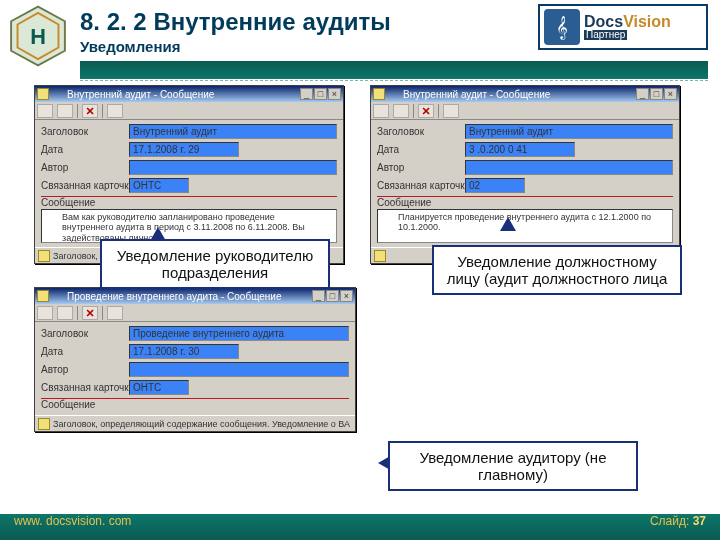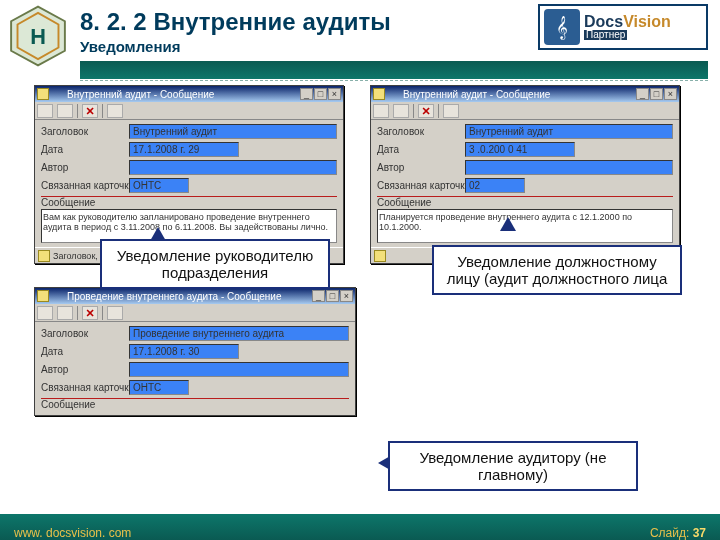--- a/index.html
+++ b/index.html
@@ -34,29 +34,29 @@
   .toolbar { height: 18px; background:#d4d0c8; border-bottom:1px solid #888; display:flex; align-items:center; padding:0 2px; gap:4px; }
   .toolbar .btn { width:16px; height:14px; border:1px solid #aaa; background:#e8e4dc; }
   .toolbar .sep { width:1px; height:14px; background:#888; }
   .toolbar .xred { color:#b00; font-weight:bold; text-align:center; line-height:12px; font-size:11px;}
 
   .form { padding: 4px 6px; }
   .row { display:flex; align-items:center; margin-bottom: 3px; }
   .row .lbl { width: 88px; color:#333; font-size:10px; white-space:nowrap; overflow:hidden;}
   .row .val { flex:1; height:15px; background:#3b82f6; border:1px inset #888; padding:0 3px; line-height:13px; font-size:10px; color:#333; white-space:nowrap; overflow:hidden;}
   .section { border-top:1px solid #b91c1c; margin:3px 0 1px; padding-top:0; font-size:10px; color:#333; }
-  .body { background:#fff; border:1px inset #888; height:34px; padding:2px 1px; font-size:9px; color:#333; overflow:hidden; line-height:1.15;}
+  .body { background:#fff; border:1px inset #888; height:34px; padding:2px 20px; font-size:9px; color:#333; overflow:hidden; line-height:1.15;}
 
   .status { height:16px; border-top:1px solid #fff; background:#d4d0c8; display:flex; align-items:center; padding:0 3px; gap:3px; font-size:9px; color:#333;}
   .status .sicon{ width:12px; height:12px; background:#f3e07a; border:1px solid #9a8a20;}
 
   .callout { position:absolute; background:#fff; border:2px solid #1a2f7a; padding:6px 10px; text-align:center; font-size:15px; color:#111; z-index:50; }
   .pointer { position:absolute; width:0; height:0; z-index:49; }
 
-  .footer { position:absolute; left:0; right:0; bottom:0; height:26px; background: linear-gradient(#0d766a,#0a5a52); color:#e8c04a; display:flex; align-items:flex-end; justify-content:space-between; padding: 0 14px; font-size:12px; }
+  .footer { position:absolute; left:0; right:0; bottom:0; height:26px; background: linear-gradient(#0d766a,#0a5a52); color:#e8c04a; display:flex; align-items:flex-start; justify-content:space-between; padding: 0 14px; font-size:12px; }
   .footer .r b{ color:#f7da6a; }
 </style>
 </head>
 <body>
 
 <div class="header">
   <div class="hex-logo">
     <svg viewBox="0 0 100 100">
         <polygon points="50,4 92,27 92,73 50,96 8,73 8,27" fill="#dce8d6" stroke="#6a7a4a" stroke-width="3"></polygon>
         <polygon points="50,14 82,32 82,68 50,86 18,68 18,32" fill="none" stroke="#c6892a" stroke-width="3"></polygon>
@@ -195,20 +195,24 @@
       <div class="row">
           <div class="lbl">Автор</div>
           <div class="val"></div>
         </div>
       <div class="row">
           <div class="lbl">Связанная карточка</div>
           <div class="val" style="flex:0 0 60px">ОНТС</div>
         </div>
       <div class="section">Сообщение</div>
     </div>
+    <div class="status">
+        <div class="sicon"></div>
+        <span>Заголовок, определяющий содержание сообщения. Уведомление о ВА</span>
+      </div>
   </div>
 
   <div class="callout" style="left:100px; top:160px; width:230px;">
     <span>Уведомление руководителю подразделения</span>
   </div>
   <div class="pointer" style="left:150px; top:148px; border-left:8px solid transparent; border-right:8px solid transparent; border-bottom:14px solid #1a2f7a;"></div>
 
   <div class="callout" style="left:432px; top:166px; width:250px;">
     <span>Уведомление должностному лицу (аудит должностного лица</span>
   </div>

